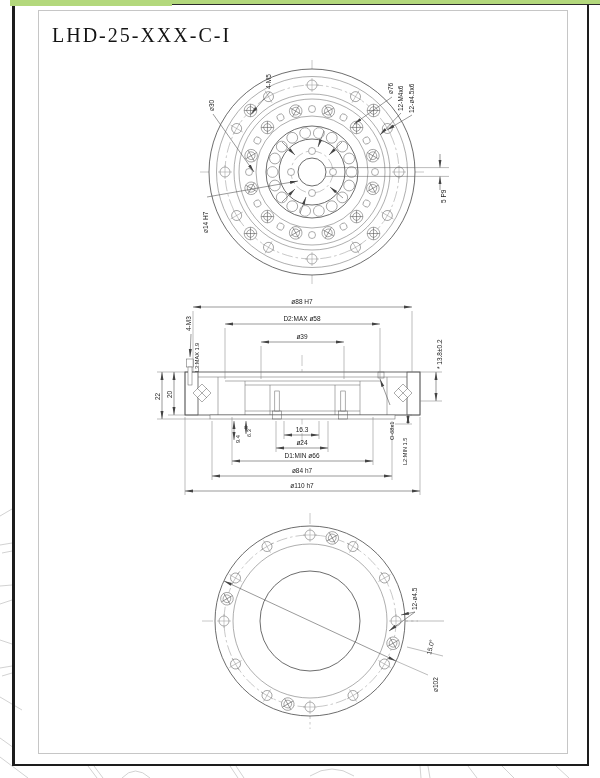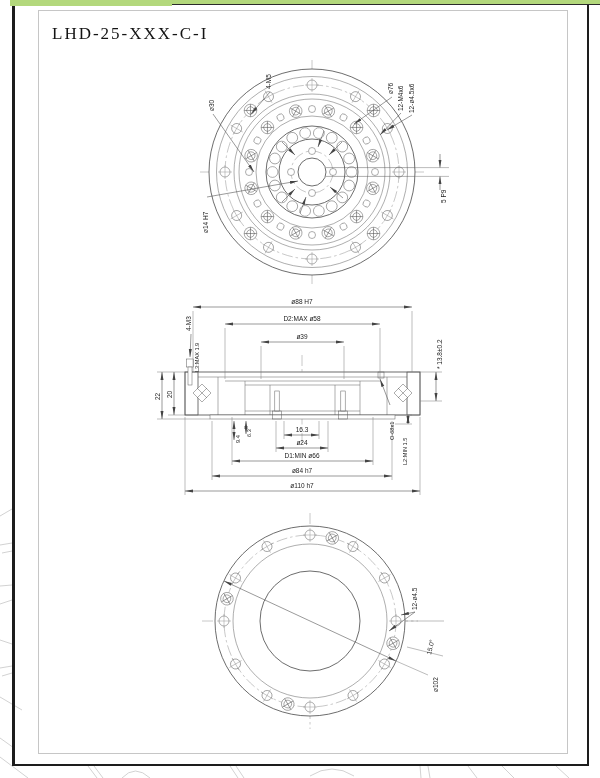--- a/index.html
+++ b/index.html
@@ -1,20 +1,20 @@
 <!DOCTYPE html>
 <html><head>
 <meta charset="utf-8">
 <style>
   html,body{margin:0;padding:0;}
   body{width:600px;height:778px;position:relative;background:#fff;overflow:hidden;
        font-family:"Liberation Sans",sans-serif;}
   .abs{position:absolute;}
   #sheet{left:38px;top:10px;width:528px;height:742px;border:1.5px solid #c6c6c6;background:#fff;z-index:2;}
-  #title{left:52px;top:24px;z-index:4;font-family:"Liberation Serif",serif;font-size:17px;
+  #title{left:52px;top:24px;z-index:4;font-family:"Liberation Serif",serif;font-size:20px;
          letter-spacing:2px;color:#141414;z-index:4;}
   #bar-left{left:10px;top:0;width:162px;height:6px;z-index:5;}
   #bar-right{left:172px;top:0;width:428px;height:3.5px;z-index:5;}
   #bar-right-line{left:172px;top:3.5px;width:428px;height:1.3px;background:#2a2a2a;z-index:5;}
   .frame{background:#1d1d1d;z-index:3;}
   #frame-l{left:12px;top:4px;width:2.5px;height:762px;}
   #frame-r{left:586.5px;top:2px;width:2.5px;height:764px;}
   #frame-b{left:12px;top:763.5px;width:577px;height:2.5px;}
   svg{overflow:visible;}
   .view{z-index:3;}

